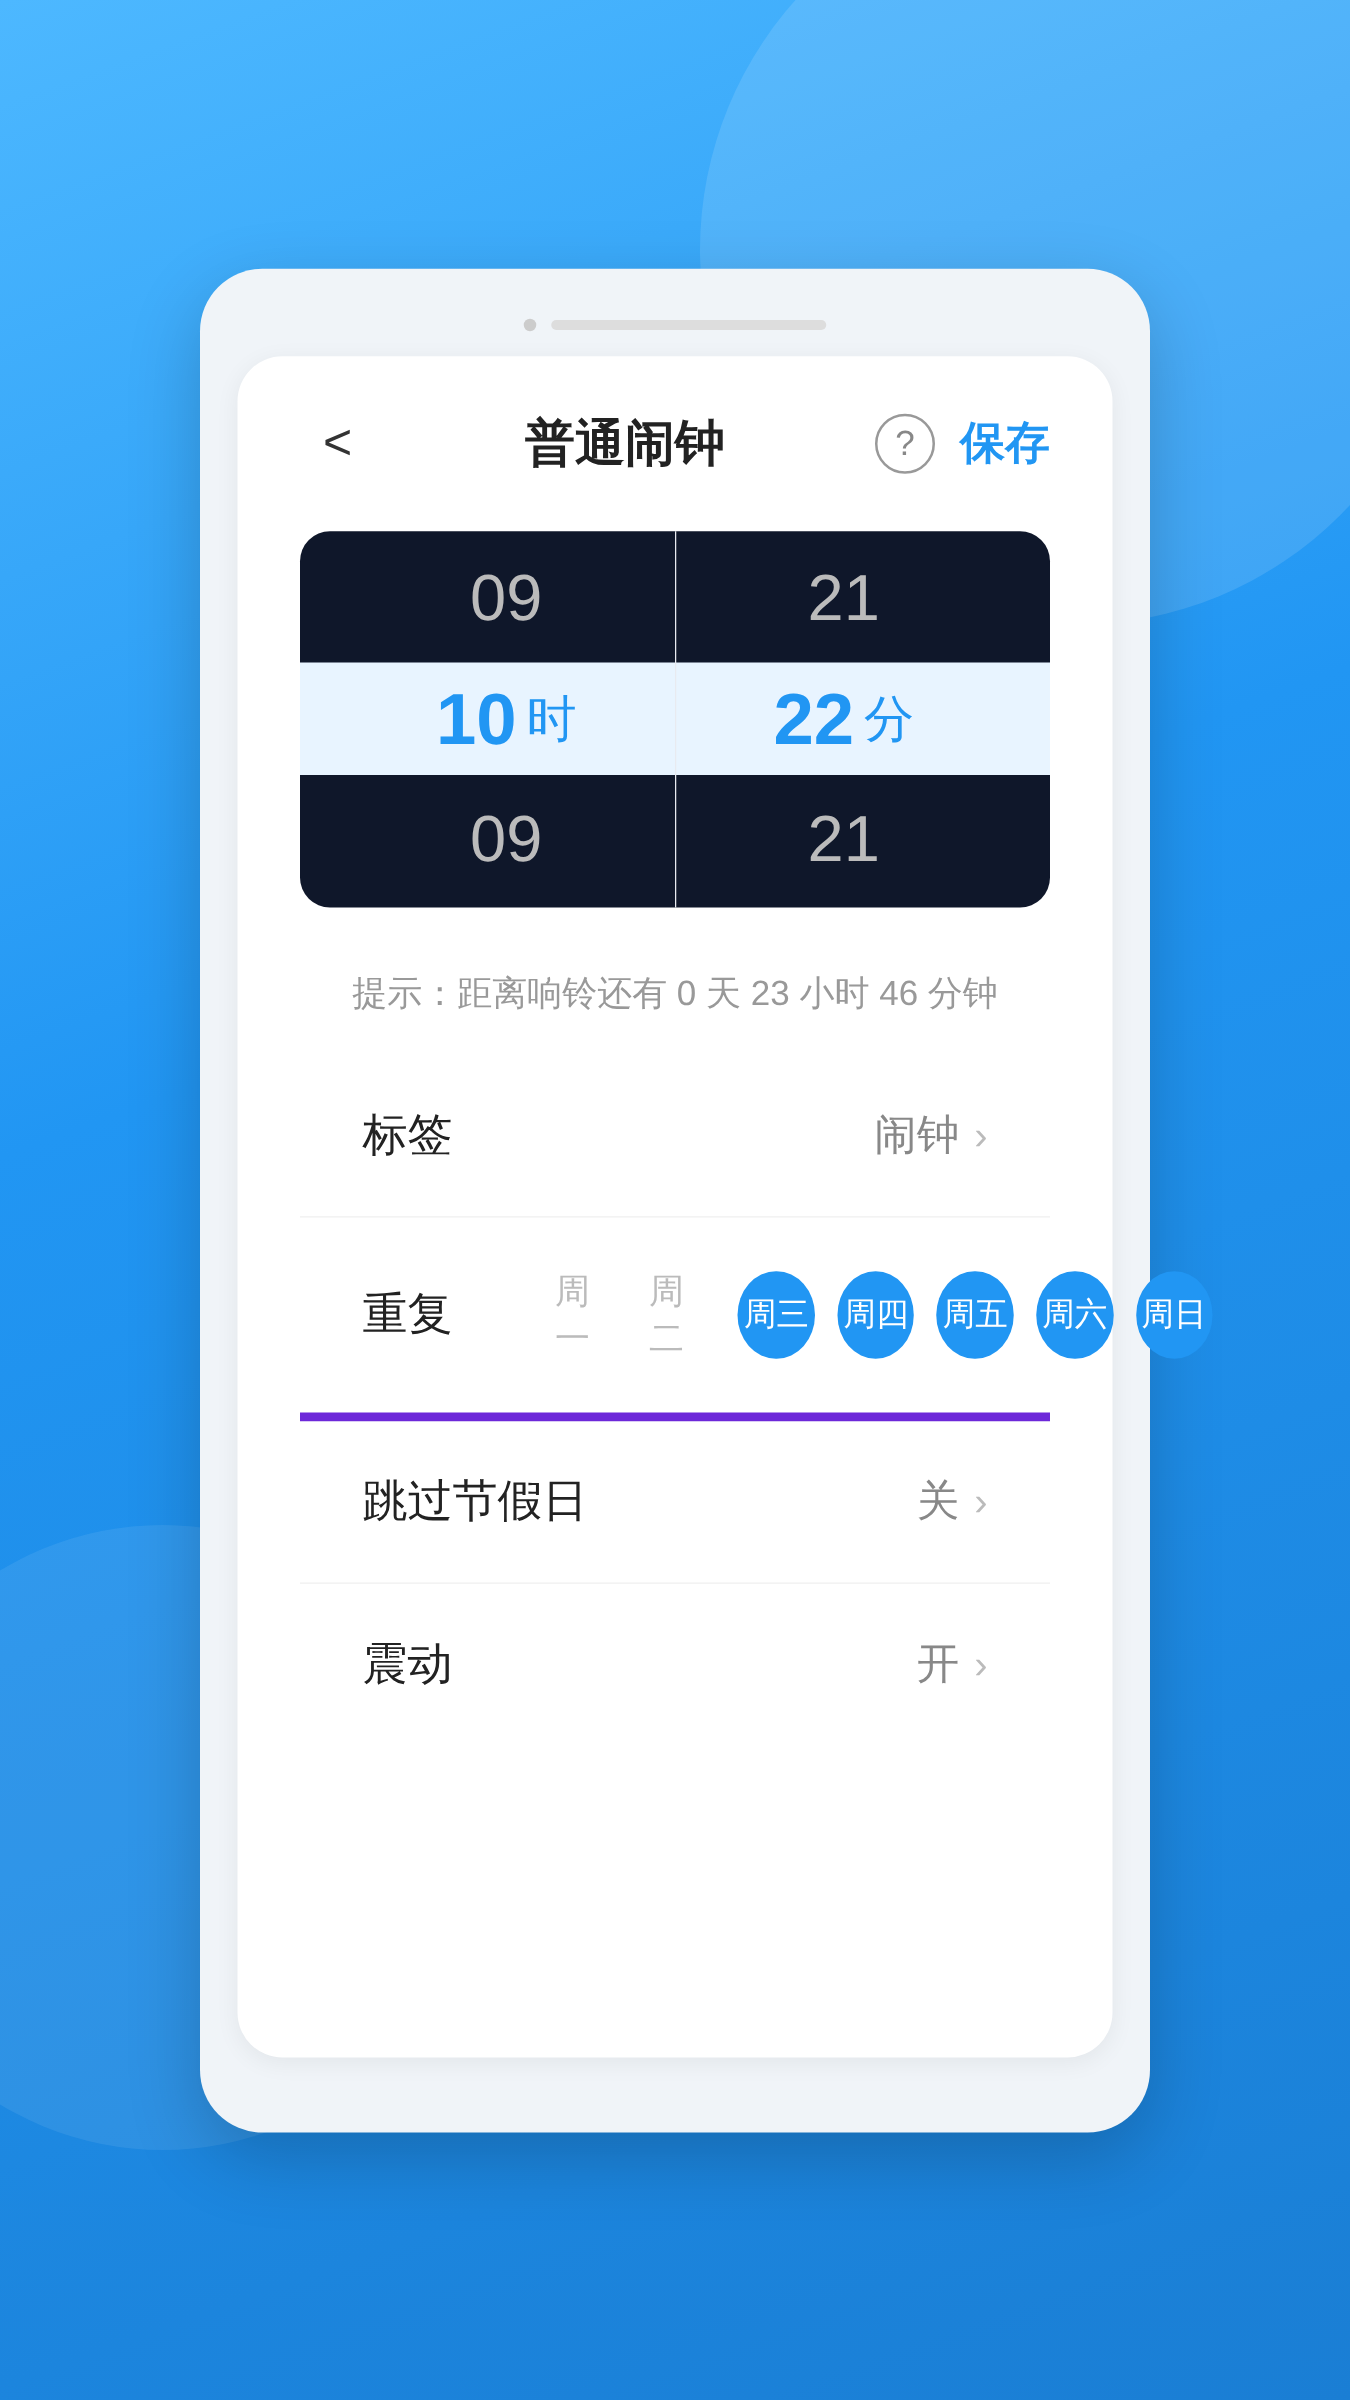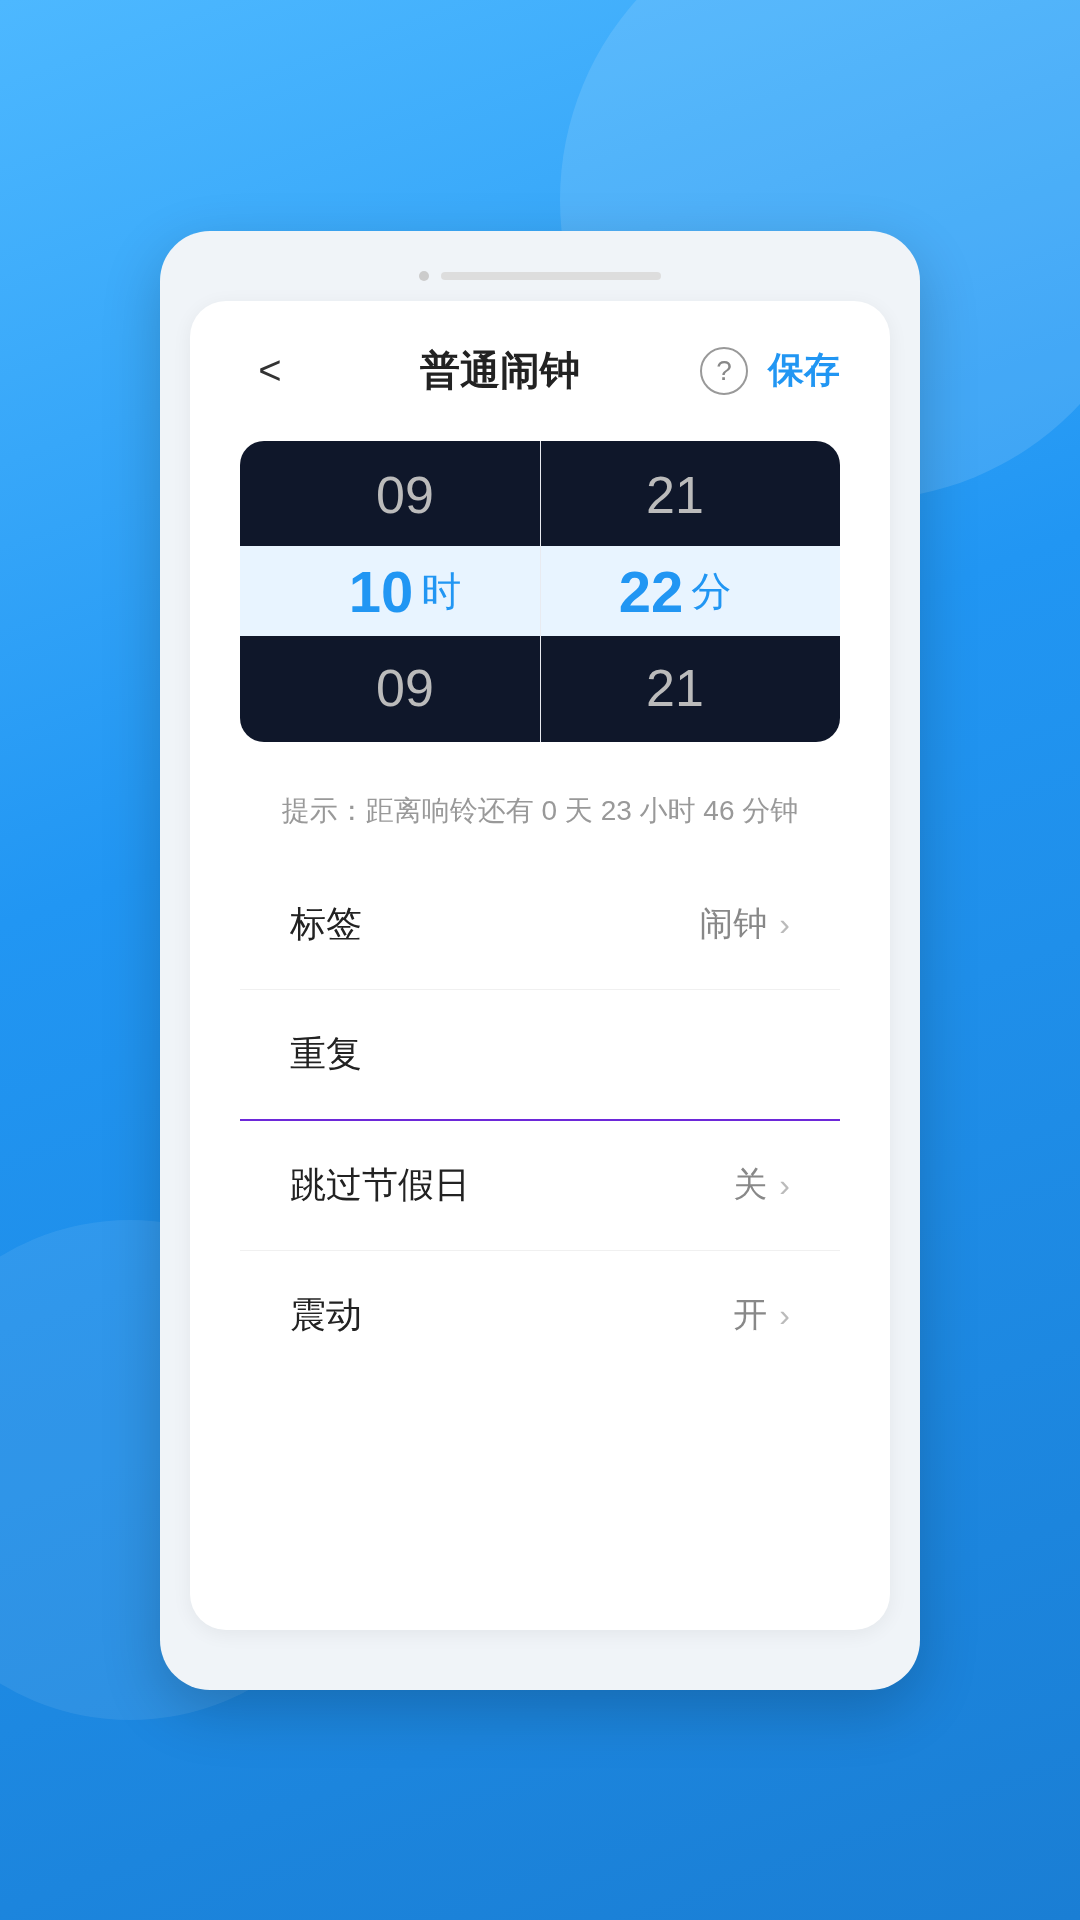--- a/index.html
+++ b/index.html
@@ -240,21 +240,21 @@
       color: #bbb;
       font-size: 32px;
       margin-left: 4px;
     }
 
     
     .repeat-row {
       display: flex;
       align-items: center;
       padding: 40px 50px;
-      border-bottom: 2px solid #6d28d9;
+      border-bottom: 7px solid #6d28d9;
       gap: 0;
     }
     .repeat-label {
       font-size: 36px;
       color: #222;
       min-width: 120px;
       margin-right: 30px;
     }
     .days-container {
       display: flex;
@@ -354,20 +354,29 @@
       <div class="settings-row">
         <div class="row-label">标签</div>
         <div class="row-right">
           <span>闹钟</span>
           <span class="row-arrow">›</span>
         </div>
       </div>
 
       <div class="repeat-row">
         <div class="repeat-label">重复</div>
+        <div class="days-container">
+          <div class="day-item">周一</div>
+          <div class="day-item">周二</div>
+          <div class="day-bubble">周三</div>
+          <div class="day-bubble">周四</div>
+          <div class="day-bubble">周五</div>
+          <div class="day-bubble">周六</div>
+          <div class="day-bubble">周日</div>
+        </div>
       </div>
 
       <div class="settings-row">
         <div class="row-label">跳过节假日</div>
         <div class="row-right">
           <span>关</span>
           <span class="row-arrow">›</span>
         </div>
       </div>
 

